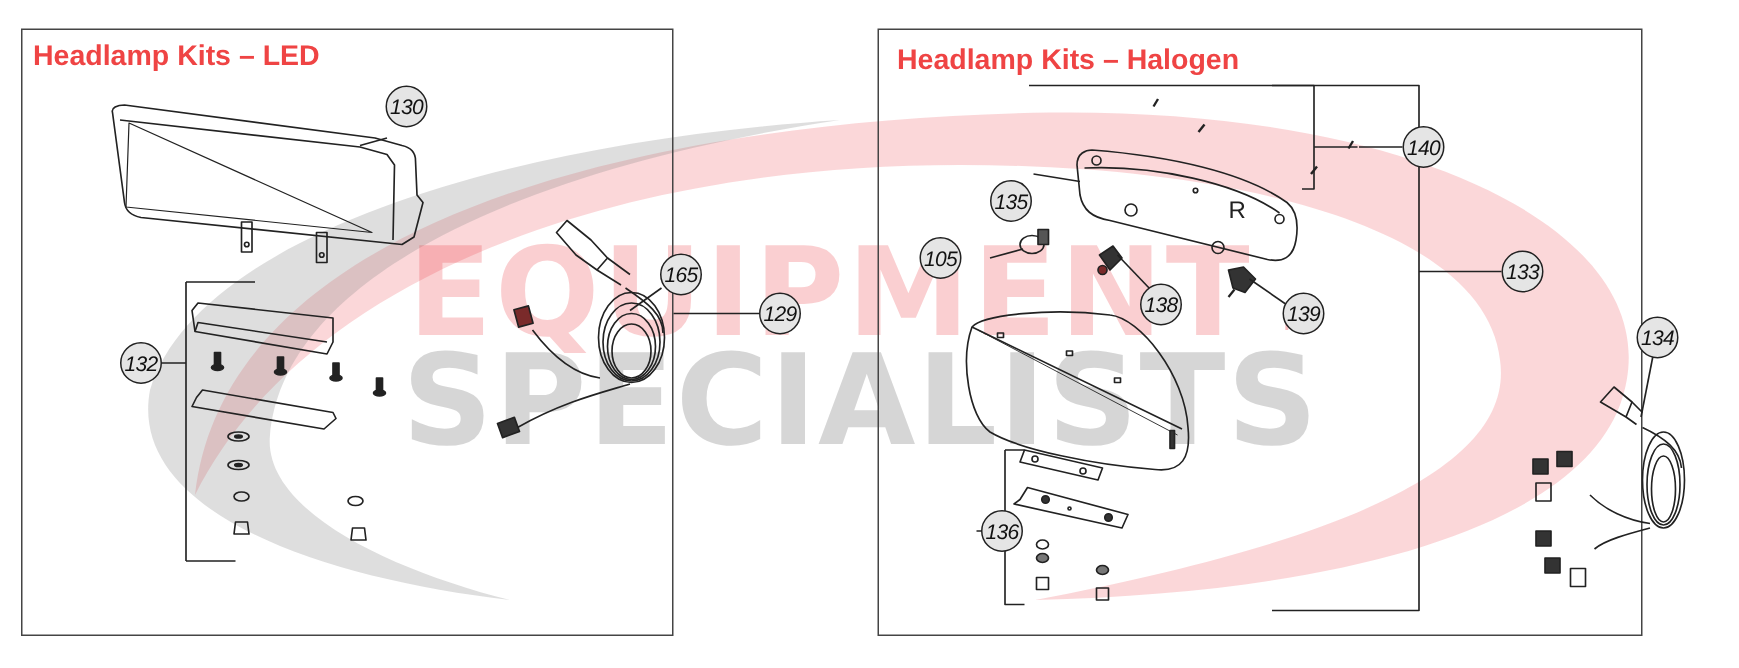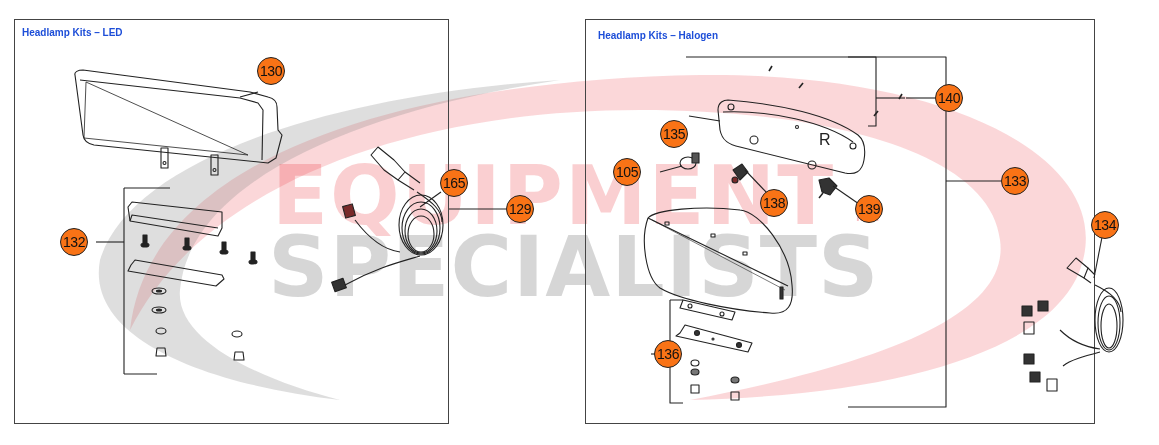--- a/index.html
+++ b/index.html
@@ -1,22 +1,22 @@
 <!DOCTYPE html>
 <html><head>
 <meta charset="utf-8">
 <style>
   html,body{margin:0;padding:0;background:#ffffff;}
   body{width:1159px;height:445px;position:relative;overflow:hidden;font-family:"Liberation Sans",sans-serif;}
   .watermark{position:absolute;left:0;top:0;width:1159px;height:445px;pointer-events:none;}
   .panel{position:absolute;border:1.3px solid #444;background:transparent;box-sizing:border-box;}
-  .panel-title{position:absolute;font-weight:bold;font-size:10px;color:#1d4ed8;white-space:nowrap;}
+  .panel-title{position:absolute;font-weight:bold;font-size:19px;color:#ef4444;white-space:nowrap;}
   svg.art{position:absolute;left:0;top:0;width:1159px;height:445px;}
-  .callout{position:absolute;width:28px;height:28px;border:1.2px solid #222;border-radius:50%;background:#f97316;box-sizing:border-box;
-    display:flex;align-items:center;justify-content:center;font-size:14px;color:#111;letter-spacing:-0.5px;}
+  .callout{position:absolute;width:28px;height:28px;border:1.2px solid #222;border-radius:50%;background:#e5e5e5;box-sizing:border-box;
+    display:flex;align-items:center;justify-content:center;font-size:14px;color:#111;letter-spacing:-0.5px;font-style:italic;}
   .wm-text{position:absolute;font-weight:bold;white-space:nowrap;font-family:"DejaVu Sans",sans-serif;}
 </style>
 </head>
 <body>
 
 <svg class="watermark" viewBox="0 0 1159 445">
   <path d="M130,330 C150,150 420,80 700,75 C950,72 1120,160 1080,270 C1050,350 900,395 690,400
            C900,360 1010,310 1000,240 C990,150 820,110 640,110 C400,110 200,190 130,330 Z" fill="#e8242e" opacity="0.18"></path>
   <path d="M100,260 C130,160 330,95 560,80 C360,110 190,180 180,290 C175,340 260,380 340,400
            C210,385 85,340 100,260 Z" fill="#8a8a8a" opacity="0.28"></path>
@@ -177,21 +177,21 @@
     <rect x="1024" y="354" width="10" height="10" fill="#333"></rect>
     <rect x="1030" y="372" width="10" height="10" fill="#333"></rect>
     <rect x="1047" y="379" width="10" height="12"></rect>
   </g>
   <line x1="1104" y1="227" x2="1094" y2="278"></line>
 </svg>
 
 <div class="callout" style="left:506px;top:195px;">129</div>
 <div class="callout" style="left:257px;top:57px;">130</div>
 <div class="callout" style="left:440px;top:169px;">165</div>
-<div class="callout" style="left:60px;top:228px;">132</div>
+<div class="callout" style="left:80px;top:228px;">132</div>
 
 <div class="callout" style="left:1001px;top:167px;">133</div>
 <div class="callout" style="left:1091px;top:211px;">134</div>
 <div class="callout" style="left:660px;top:102px;margin-top:18px;">135</div>
 <div class="callout" style="left:606px;top:340px;margin-left:48px;">136</div>
 <div class="callout" style="left:613px;top:158px;">105</div>
 <div class="callout" style="left:760px;top:189px;">138</div>
 <div class="callout" style="left:855px;top:195px;">139</div>
 <div class="callout" style="left:935px;top:84px;">140</div>
 

